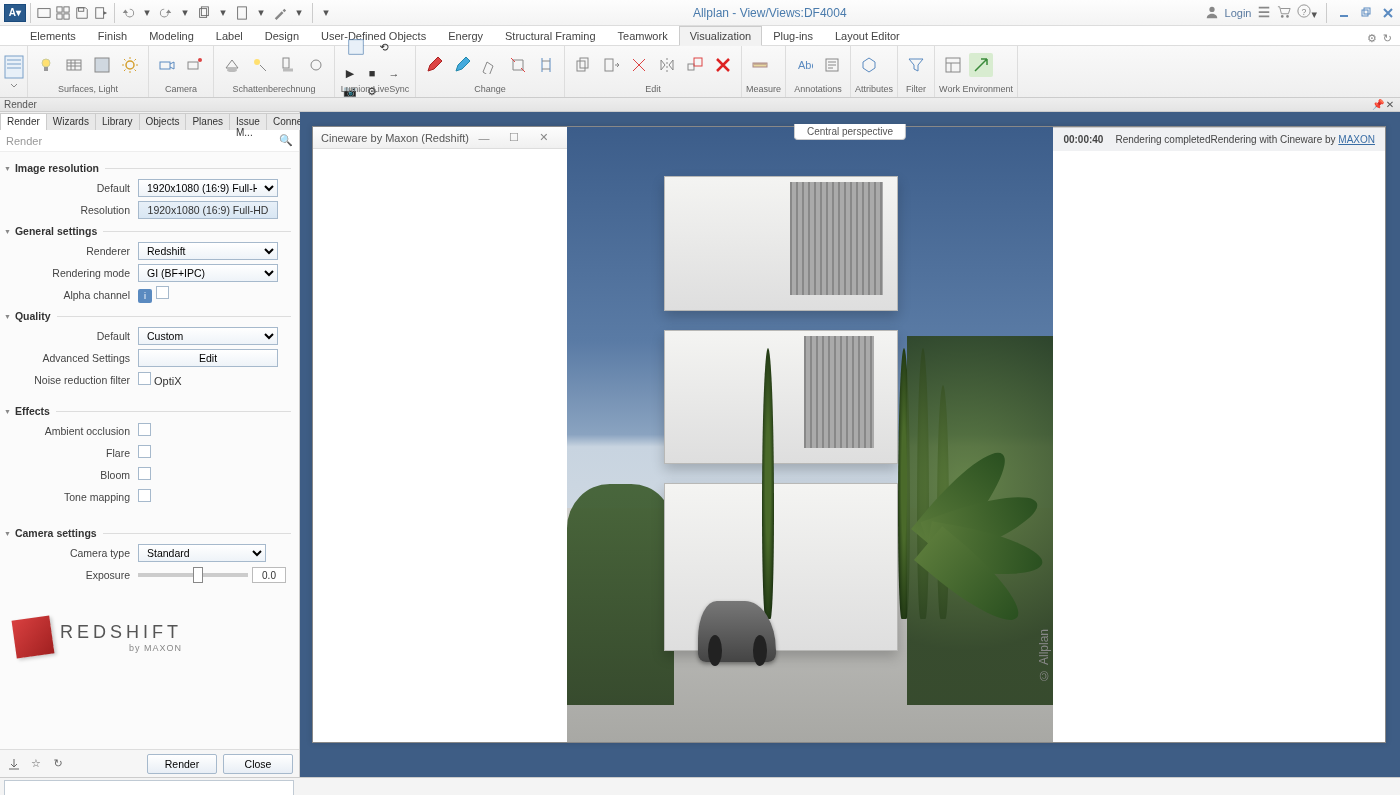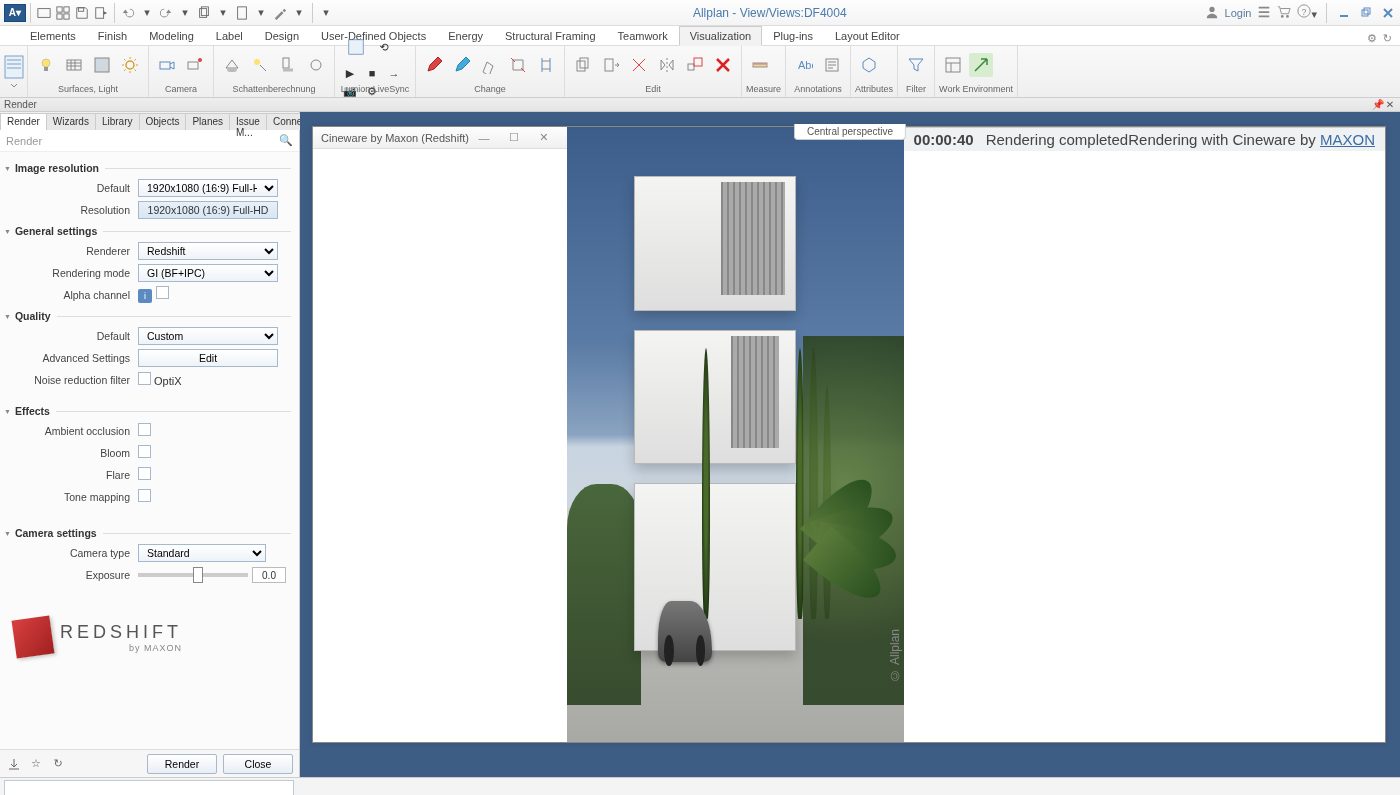--- a/index.html
+++ b/index.html
@@ -80,21 +80,21 @@
 .panel-bottom button { width:70px; height:20px; font-size:10.5px; border:1px solid #a6b9cc; background:linear-gradient(#fff,#e8eef5); cursor:pointer; border-radius:2px; }
 .panel-bottom .mini-icon { width:16px; height:16px; cursor:pointer; color:#666; display:flex; align-items:center; justify-content:center; }
 
 
 .central-tag { position:absolute; top:12px; left:50%; transform:translateX(-50%); background:#fff; border:1px solid #ccc; border-top:none; padding:2px 12px; font-size:10px; color:#555; z-index:3; border-radius:0 0 4px 4px; }
 .render-win { position:absolute; top:14px; left:12px; right:14px; bottom:34px; background:#fff; border:1px solid #888; display:flex; flex-direction:row; box-shadow:0 0 6px rgba(0,0,0,.15); }
 .render-win-title { height:22px; background:linear-gradient(#fdfdfd,#f0f0f0); border-bottom:1px solid #ddd; display:flex; align-items:center; padding:0 8px; font-size:11px; color:#555; }
 .render-win-title .spacer { flex:1; }
 .render-win-title .wbtn { width:30px; text-align:center; color:#888; cursor:pointer; }
 .render-img { flex:1; position:relative; overflow:hidden; }
-.render-status { height:24px; background:#f0f1f3; border-top:1px solid #ccc; display:flex; align-items:center; padding:0 10px; font-size:15px; color:#444; }
+.render-status { height:24px; background:#f0f1f3; border-top:1px solid #ccc; display:flex; align-items:center; padding:0 10px; font-size:10px; color:#444; }
 .render-status .time { margin-right:12px; font-weight:bold; }
 .render-status .center { flex:1; text-align:center; }
 .render-status .center .brand { color:#3a6ea5; text-decoration:underline; }
 
 
 .sky { position:absolute; inset:0; background:linear-gradient(180deg,#3c5d8a 0%,#5a7ba5 35%,#8aa3c0 50%,#c8d4e0 52%,#e0e4e8 100%); }
 .ground { position:absolute; left:0; right:0; bottom:0; height:38%; background:linear-gradient(180deg,#d0d0ce 0%,#b8b8b5 50%,#a8a8a4 100%); }
 .building { position:absolute; left:20%; top:8%; width:48%; height:78%; }
 .building .floor { position:absolute; left:0; right:0; height:28%; background:linear-gradient(180deg,#f4f4f2,#dedede); border:1px solid #b8b8b6; box-shadow:0 6px 12px rgba(0,0,0,.2); }
 .building .f3 { top:0; }
@@ -557,25 +557,25 @@
 
       <div class="section-head" style="margin-top:16px;">
           <span>Effects</span>
           <span class="line"></span>
         </div>
       <div class="form-row">
           <label>Ambient occlusion</label>
           <div class="control"><span class="check"></span></div>
         </div>
       <div class="form-row">
+          <label>Flare</label>
+          <div class="control"><span class="check"></span></div>
+        </div>
+      <div class="form-row">
           <label>Bloom</label>
-          <div class="control"><span class="check"></span></div>
-        </div>
-      <div class="form-row">
-          <label>Flare</label>
           <div class="control"><span class="check"></span></div>
         </div>
       <div class="form-row">
           <label>Tone mapping</label>
           <div class="control"><span class="check"></span></div>
         </div>
 
       <div class="section-head" style="margin-top:21px;">
           <span>Camera settings</span>
           <span class="line"></span>

